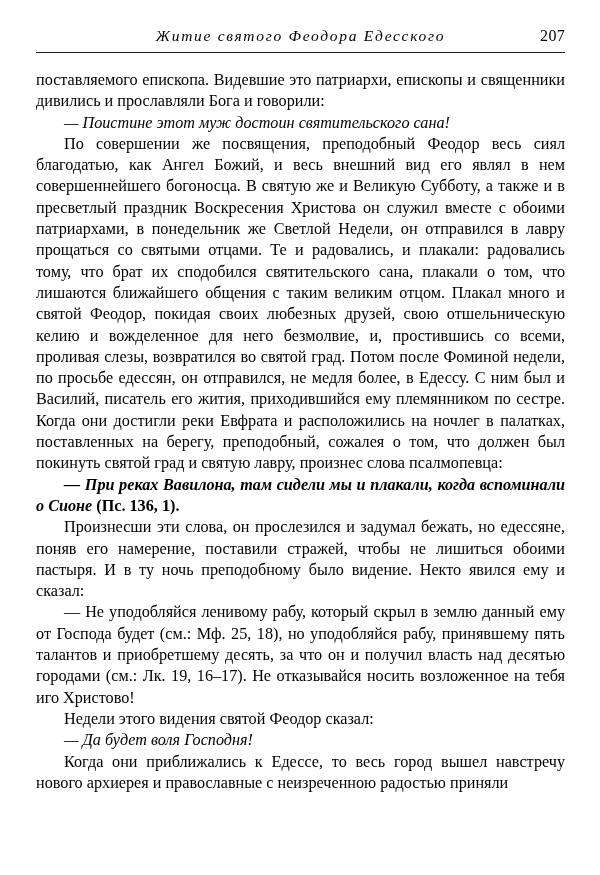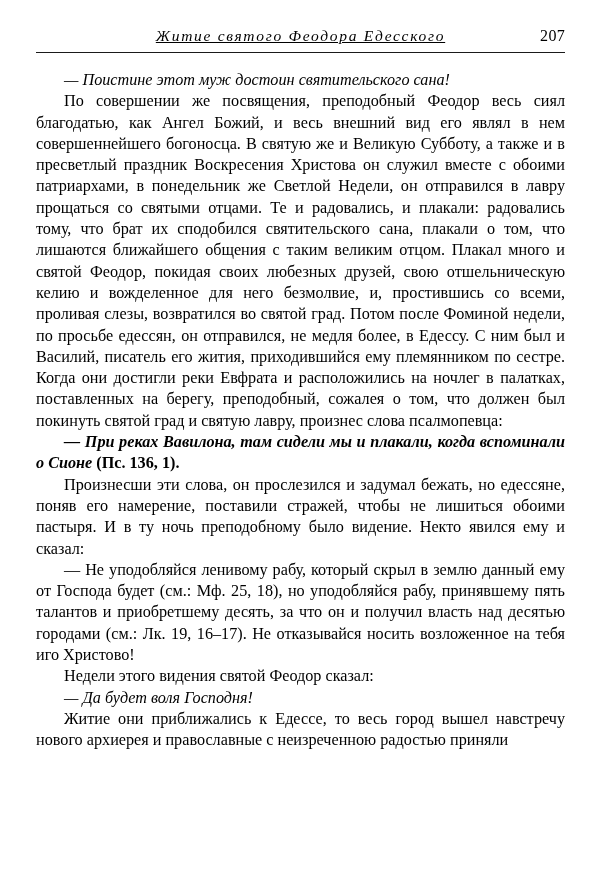--- a/index.html
+++ b/index.html
@@ -24,21 +24,20 @@
   
   .runhead {
     position: absolute;
     left: 36px;
     top: 26px;
     width: 529px;
     height: 26px;
     display: flex;
     align-items: flex-start;
     justify-content: center;
-    text-decoration: underline;
   }
   .runhead-title {
     font-style: italic;
     font-size: 15.5px;
     letter-spacing: 1.7px;
     white-space: nowrap;
     line-height: 20px;
   }
   .runhead-folio {
     position: absolute;
@@ -89,32 +88,33 @@
 <div class="page">
 
   <div class="runhead">
     <div class="runhead-title">Житие святого Феодора Едесского</div>
     <div class="runhead-folio">207</div>
   </div>
   <div class="runhead-rule"></div>
 
   <div class="textblock">
 
+    <p class="noindent">поставляемого епископа. Видевшие это патриархи, епископы и священники дивились и прославляли Бога и говорили:</p>
 
     <p class="dialogue">— Поистине этот муж достоин святительского сана!</p>
 
     <p>По совершении же посвящения, преподобный Феодор весь сиял благодатью, как Ангел Божий, и весь внешний вид его являл в нем совершеннейшего богоносца. В святую же и Великую Субботу, а также и в пресветлый праздник Воскресения Христова он служил вместе с обоими патриархами, в понедельник же Светлой Недели, он отправился в лавру прощаться со святыми отцами. Те и радовались, и плакали: радовались тому, что брат их сподобился святительского сана, плакали о том, что лишаются ближайшего общения с таким великим отцом. Плакал много и святой Феодор, покидая своих любезных друзей, свою отшельническую келию и вожделенное для него безмолвие, и, простившись со всеми, проливая слезы, возвратился во святой град. Потом после Фоминой недели, по просьбе едессян, он отправился, не медля более, в Едессу. С ним был и Василий, писатель его жития, приходившийся ему племянником по сестре. Когда они достигли реки Евфрата и расположились на ночлег в палатках, поставленных на берегу, преподобный, сожалея о том, что должен был покинуть святой град и святую лавру, произнес слова псалмопевца:</p>
 
     <p class="quote"><span>—</span><span>&nbsp;</span><span>При реках Вавилона, там сидели мы и плакали, когда вспоминали о Сионе</span><span class="roman"> (Пс. 136, 1).</span></p>
 
     <p>Произнесши эти слова, он прослезился и задумал бежать, но едессяне, поняв его намерение, поставили стражей, чтобы не лишиться обоими пастыря. И в ту ночь преподобному было видение. Некто явился ему и сказал:</p>
 
     <p class="dialogue-rich"><span>— Не уподобляйся ленивому рабу, который скрыл в землю данный ему от Господа будет</span><span> (см.: Мф. 25, 18)</span><span>, но уподобляйся рабу, принявшему пять талантов и приобретшему десять, за что он и получил власть над десятью городами</span><span> (см.: Лк. 19, 16–17)</span><span>. Не отказывайся носить возложенное на тебя иго Христово!</span></p>
 
     <p>Недели этого видения святой Феодор сказал:</p>
 
     <p class="dialogue">— Да будет воля Господня!</p>
 
 
-    <p>Житие они приближались к Едессе, то весь город вышел навстречу нового архиерея и православные с неизреченною радостью приняли</p>
+    <p>Когда они приближались к Едессе, то весь город вышел навстречу нового архиерея и православные с неизреченною радостью приняли</p>
 
   </div>
 </div>
 
 </body></html>

